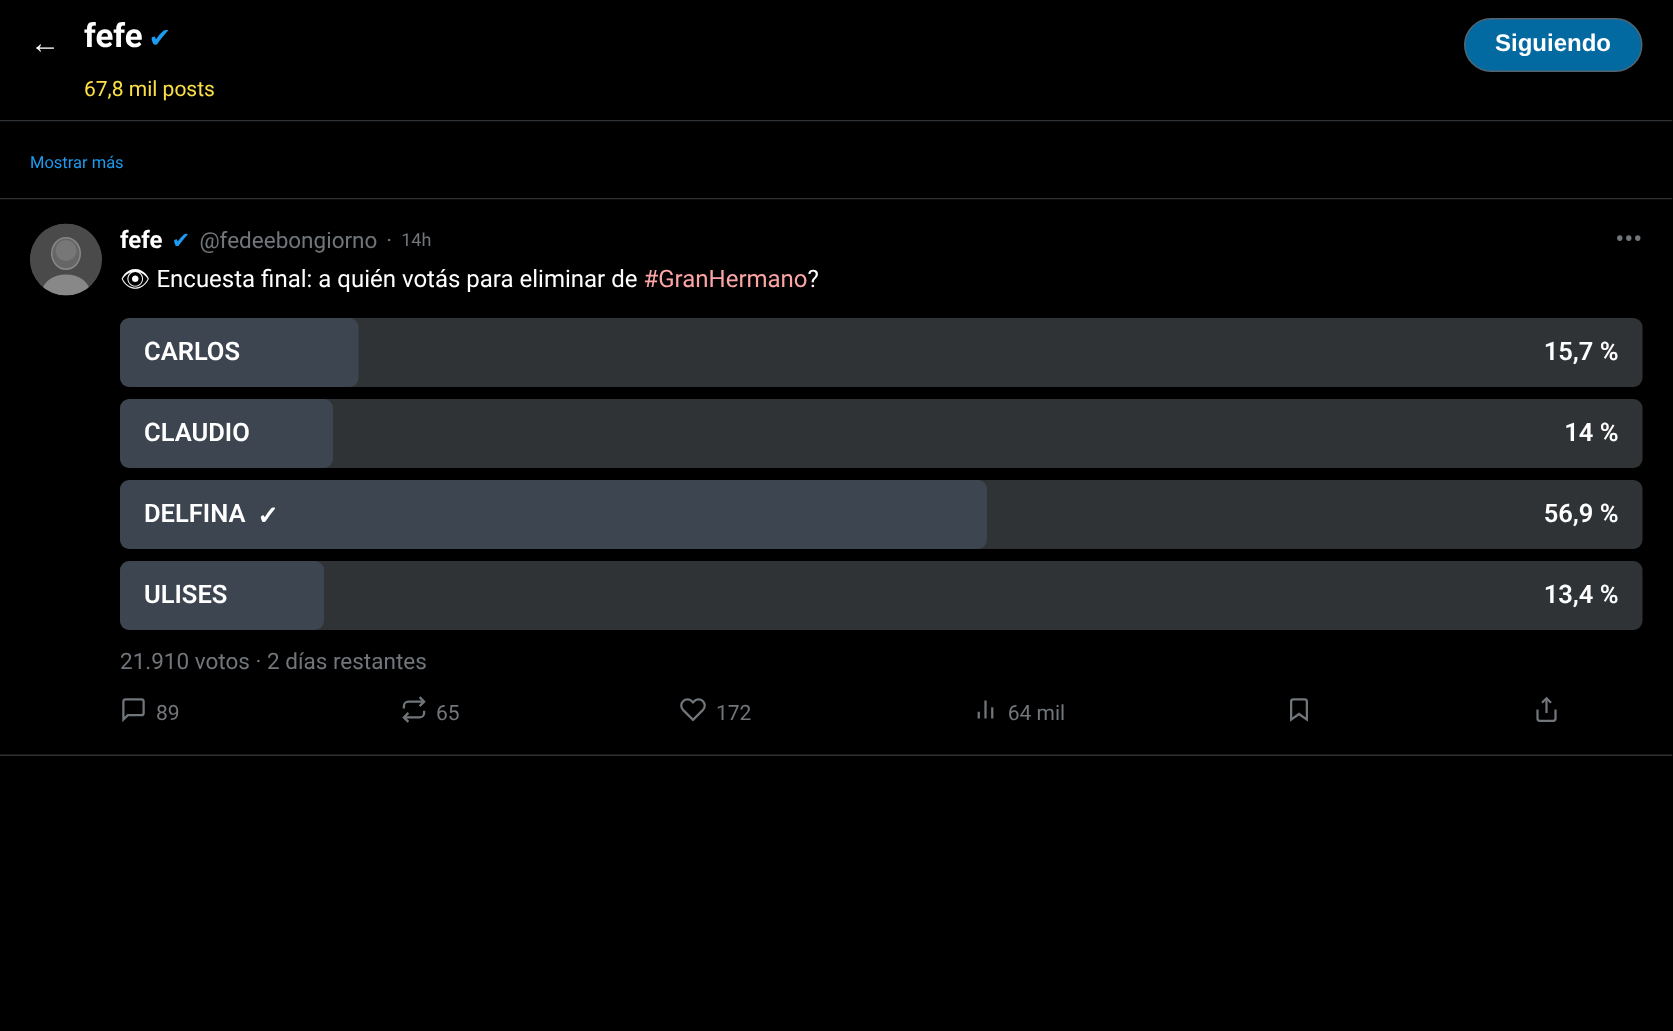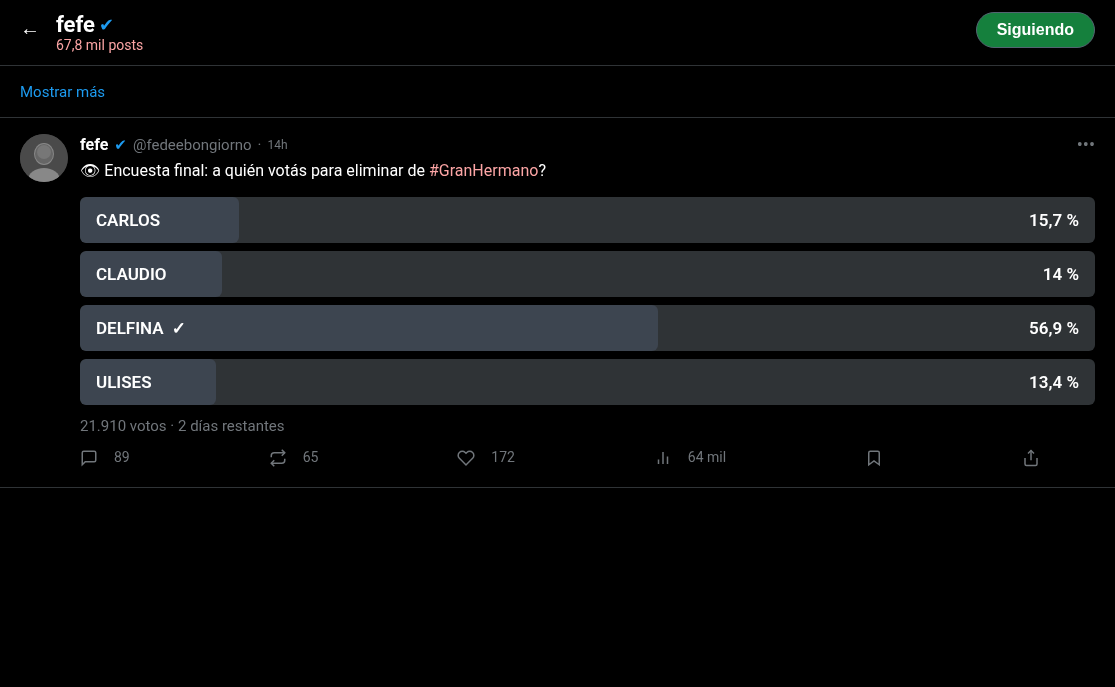--- a/index.html
+++ b/index.html
@@ -42,43 +42,43 @@
       font-size: 22px;
       font-weight: 700;
       color: #fff;
     }
     .verified-badge {
       color: #1d9bf0;
       font-size: 18px;
     }
     .post-count {
       font-size: 14px;
-      color: #fca5a5;
-      margin-top: 0;
+      color: #fde047;
+      margin-top: 15px;
     }
     .following-btn {
-      background: #15803d;
+      background: #0369a1;
       color: #fff;
       border: 1px solid #536471;
       border-radius: 9999px;
       padding: 8px 20px;
       font-size: 16px;
       font-weight: 700;
       cursor: pointer;
     }
 
     
     .mostrar-mas-section {
       padding: 16px 20px;
       background: #000;
       border-bottom: 1px solid #2f3336;
     }
     .mostrar-mas-link {
       color: #1d9bf0;
-      font-size: 15px;
+      font-size: 11px;
       cursor: pointer;
       text-decoration: none;
     }
 
     
     .tweet-container {
       display: flex;
       padding: 16px 20px;
       gap: 12px;
       background: #000;
@@ -211,22 +211,22 @@
 
     
     .action-bar {
       display: flex;
       align-items: center;
       justify-content: space-between;
       max-width: 960px;
     }
     .action-item {
       display: flex;
-      align-items: flex-start;
-      gap: 16px;
+      align-items: center;
+      gap: 6px;
       color: #71767b;
       font-size: 14px;
       cursor: pointer;
     }
     .action-icon {
       font-size: 18px;
     }
     .action-count {
       font-size: 14px;
     }

